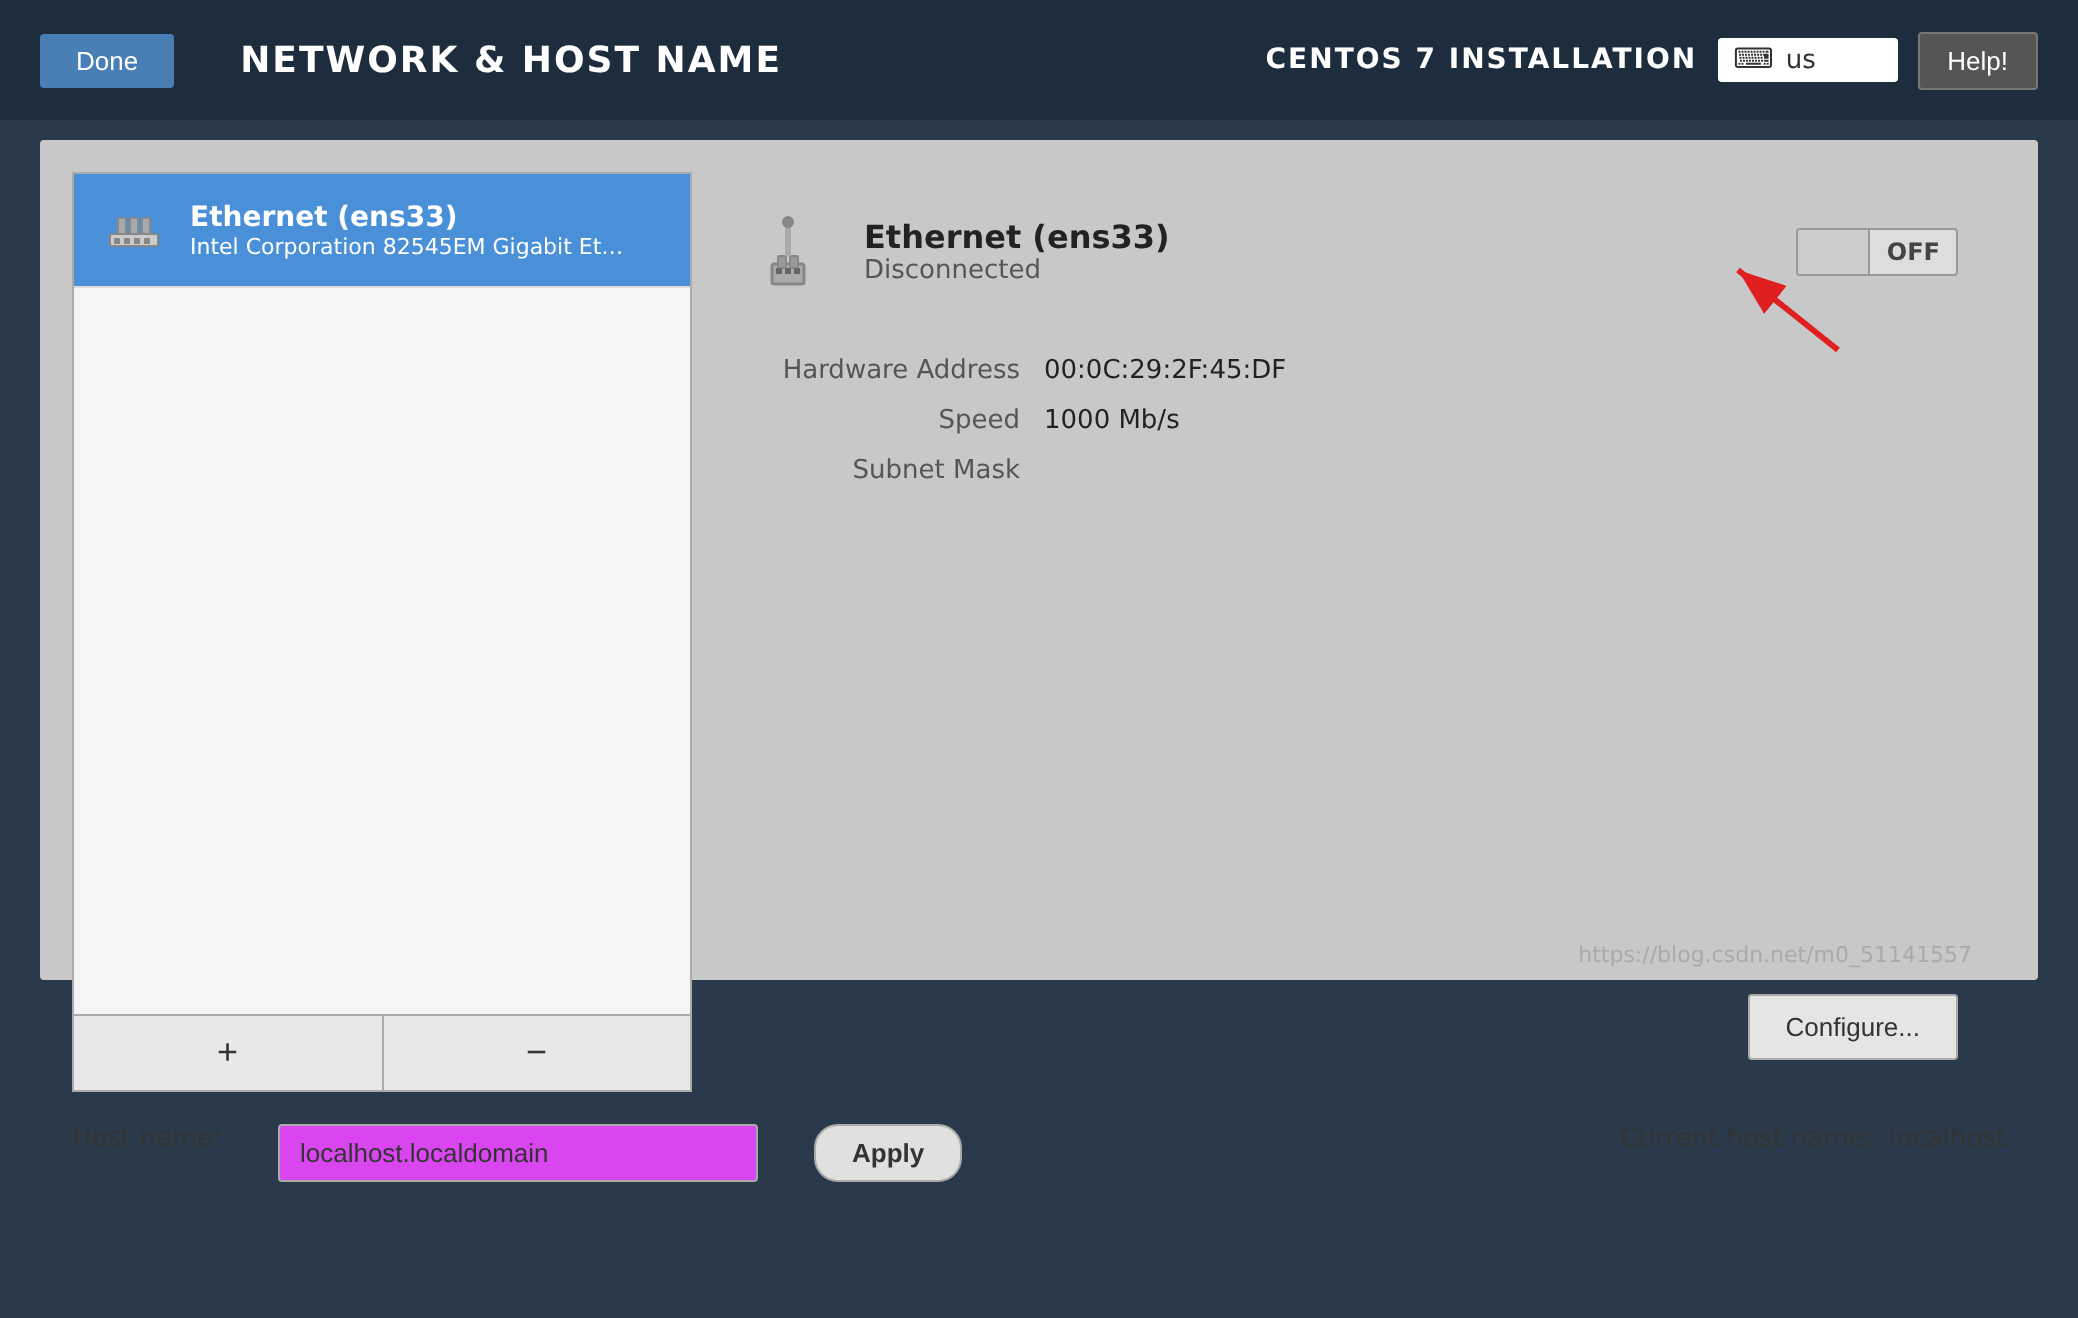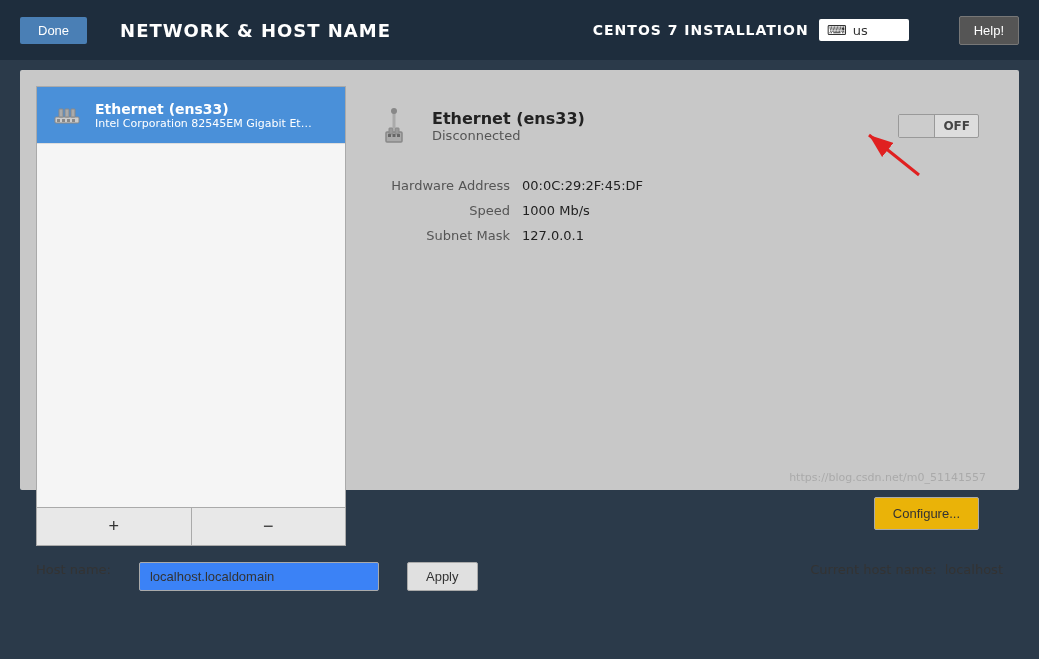--- a/index.html
+++ b/index.html
@@ -69,21 +69,20 @@
       font-size: 14px;
     }
     .help-button {
       background: #555;
       color: #fff;
       border: 1px solid #777;
       padding: 6px 14px;
       font-size: 13px;
       cursor: pointer;
       border-radius: 2px;
-      margin-left: 40px;
     }
 
     
     .main-content {
       background: #c8c8c8;
       margin: 10px 20px;
       padding: 16px;
       border-radius: 2px;
       height: 420px;
       position: relative;
@@ -242,21 +241,21 @@
       color: #222;
       font-size: 13px;
     }
 
     .configure-btn-row {
       margin-top: auto;
       display: flex;
       justify-content: flex-end;
     }
     .configure-button {
-      background: #eab308;
+      background: #e5e5e5;
       border: 1px solid #aaa;
       color: #333;
       padding: 8px 18px;
       font-size: 13px;
       cursor: pointer;
       border-radius: 2px;
     }
 
     
     .hostname-row {
@@ -265,36 +264,37 @@
       gap: 28px;
       margin-top: 16px;
     }
     .hostname-label {
       color: #333;
       font-size: 13px;
       white-space: nowrap;
     }
     .hostname-input {
       border: 1px solid #aaa;
-      background: #3b82f6;
+      background: #d946ef;
       padding: 6px 10px;
       font-size: 13px;
       color: #333;
       width: 240px;
       border-radius: 2px;
       outline: none;
     }
     .apply-button {
       background: #e0e0e0;
       border: 1px solid #aaa;
       color: #333;
       padding: 6px 18px;
       font-size: 13px;
       cursor: pointer;
-      border-radius: 2px;
+      border-radius: 12px;
+      font-weight: bold;
     }
 
     .current-hostname-group {
       display: flex;
       align-items: center;
       gap: 8px;
       margin-left: auto;
       color: #333;
       font-size: 13px;
     }
@@ -397,21 +397,20 @@
       </div>
 
       <div class="details-table">
         <span class="detail-label">Hardware Address</span>
         <span class="detail-value">00:0C:29:2F:45:DF</span>
 
         <span class="detail-label">Speed</span>
         <span class="detail-value">1000 Mb/s</span>
 
         <span class="detail-label">Subnet Mask</span>
-        <span class="detail-value">127.0.0.1</span>
       </div>
 
       <div class="configure-btn-row">
         <button class="configure-button">Configure...</button>
       </div>
     </div>
   </div>
 
   <div class="hostname-row">
     <span class="hostname-label">Host name:</span>

